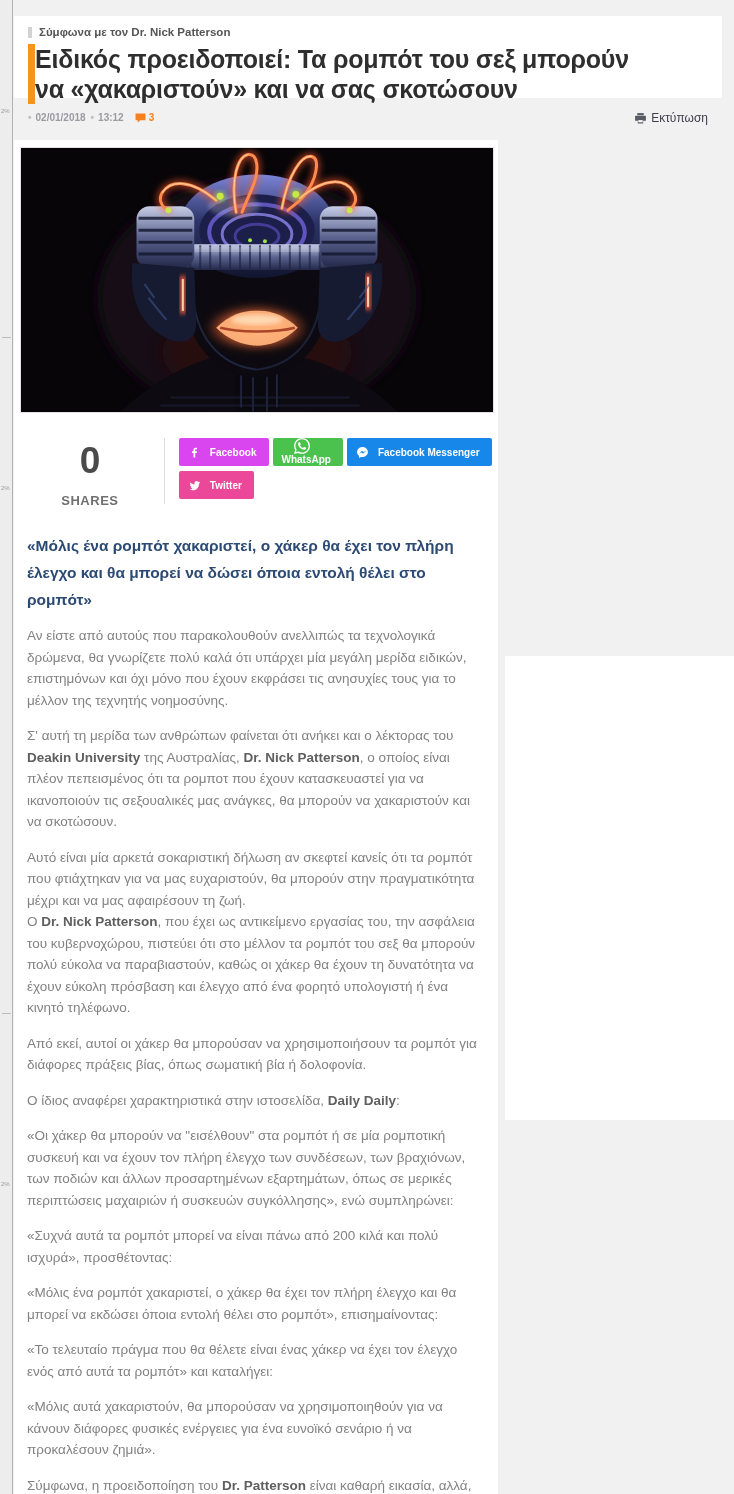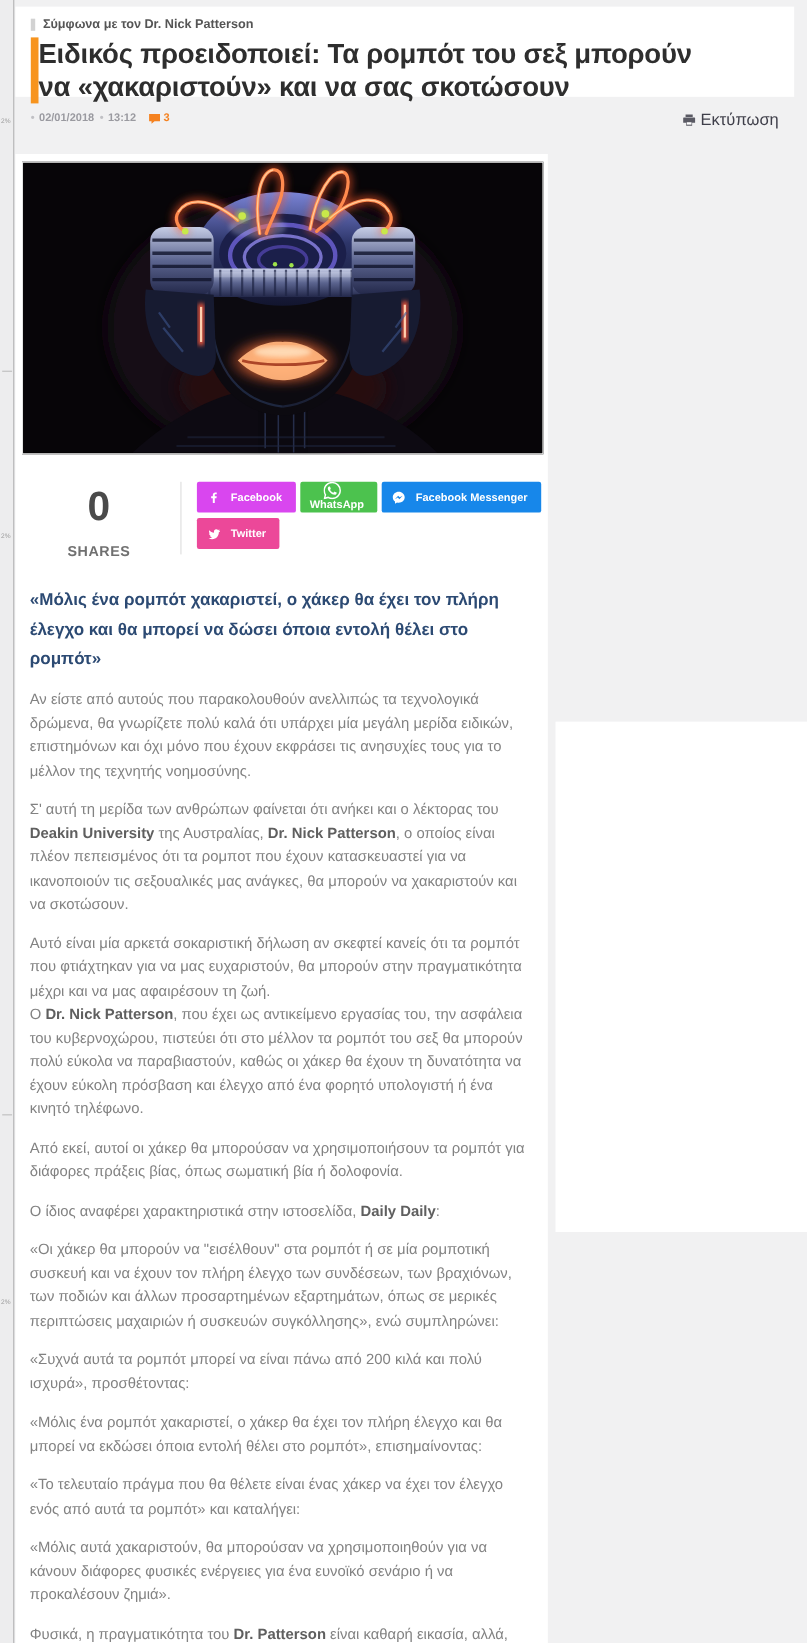--- a/index.html
+++ b/index.html
@@ -8,35 +8,35 @@
 
   
   .gutter{position:absolute;left:0;top:0;width:12px;height:100%;
           background:#ededee;border-right:1px solid #b2b2b4;}
   .gutter-mark{position:absolute;left:1px;font-size:6px;color:#9a9a9a;}
   .gm1{top:108px}.gm2{top:485px}.gm3{top:1181px}
   .gutter-line{position:absolute;left:2px;width:9px;height:1px;background:#bdbdbd;}
   .gl1{top:337px}.gl2{top:1013px}
 
   
-  .header-card{position:absolute;left:14px;top:6px;width:708px;height:82px;
+  .header-card{position:absolute;left:14px;top:16px;width:708px;height:82px;
                background:#fff;box-sizing:border-box;padding:10px 12px 0 14px;}
   .kicker-row{display:flex;align-items:center;font-size:11.5px;font-weight:bold;color:#555;}
   .kicker-bar{width:4px;height:11px;background:#d2d2d2;margin-right:7px;}
   .title{margin:6px 0 0;border-left:7px solid #f7941e;
          font-size:25px;line-height:30px;color:#2e2e2e;font-weight:bold;letter-spacing:-0.2px;}
   .title span{display:block;}
   .meta-row{margin-top:8px;display:flex;align-items:center;font-size:10px;
             font-weight:bold;color:#9a9aa0;position:relative;}
   .meta-dot{color:#c0c0c4;margin-right:4px;}
   .meta-dot2{margin-left:5px;}
   .comment-group{display:flex;align-items:center;margin-left:11px;color:#f58220;}
   .comment-group svg{width:11px;height:10px;margin-right:3px;fill:#f58220;}
   .print{position:absolute;right:2px;top:-1px;display:flex;align-items:center;
-         font-size:15px;font-weight:normal;color:#3f3f4a;cursor:pointer;}
+         font-size:12px;font-weight:normal;color:#3f3f4a;cursor:pointer;}
   .print svg{width:13px;height:13px;margin-right:4px;fill:#5a5a64;}
 
   
   .article-card{position:absolute;left:14px;top:140px;width:484px;height:1354px;
                 background:#fff;overflow:hidden;}
   .hero{margin:7px 0 0 6px;width:472px;height:264px;border:1px solid #e3e3e3;
         background:#000;cursor:pointer;}
   .hero svg{display:block;}
 
   .share-row{display:flex;margin:25px 0 0 10px;}
@@ -259,18 +259,18 @@
         <p><span>Σ' αυτή τη μερίδα των ανθρώπων φαίνεται ότι ανήκει και ο λέκτορας του </span><span class="b">Deakin University</span><span> της Αυστραλίας, </span><span class="b">Dr. Nick Patterson</span><span>, ο οποίος είναι πλέον πεπεισμένος ότι τα ρομποτ που έχουν κατασκευαστεί για να ικανοποιούν τις σεξουαλικές μας ανάγκες, θα μπορούν να χακαριστούν και να σκοτώσουν.</span></p>
         <p><span>Αυτό είναι μία αρκετά σοκαριστική δήλωση αν σκεφτεί κανείς ότι τα ρομπότ που φτιάχτηκαν για να μας ευχαριστούν, θα μπορούν στην πραγματικότητα μέχρι και να μας αφαιρέσουν τη ζωή.
 Ο </span><span class="b">Dr. Nick Patterson</span><span>, που έχει ως αντικείμενο εργασίας του, την ασφάλεια του κυβερνοχώρου, πιστεύει ότι στο μέλλον τα ρομπότ του σεξ θα μπορούν πολύ εύκολα να παραβιαστούν, καθώς οι χάκερ θα έχουν τη δυνατότητα να έχουν εύκολη πρόσβαση και έλεγχο από ένα φορητό υπολογιστή ή ένα κινητό τηλέφωνο.</span></p>
         <p><span>Από εκεί, αυτοί οι χάκερ θα μπορούσαν να χρησιμοποιήσουν τα ρομπότ για διάφορες πράξεις βίας, όπως σωματική βία ή δολοφονία.</span></p>
         <p><span>Ο ίδιος αναφέρει χαρακτηριστικά στην ιστοσελίδα, </span><span class="b">Daily Daily</span><span>:</span></p>
         <p><span>«Οι χάκερ θα μπορούν να "εισέλθουν" στα ρομπότ ή σε μία ρομποτική συσκευή και να έχουν τον πλήρη έλεγχο των συνδέσεων, των βραχιόνων, των ποδιών και άλλων προσαρτημένων εξαρτημάτων, όπως σε μερικές περιπτώσεις μαχαιριών ή συσκευών συγκόλλησης», ενώ συμπληρώνει:</span></p>
         <p><span>«Συχνά αυτά τα ρομπότ μπορεί να είναι πάνω από 200 κιλά και πολύ ισχυρά», προσθέτοντας:</span></p>
         <p><span>«Μόλις ένα ρομπότ χακαριστεί, ο χάκερ θα έχει τον πλήρη έλεγχο και θα μπορεί να εκδώσει όποια εντολή θέλει στο ρομπότ», επισημαίνοντας:</span></p>
         <p><span>«Το τελευταίο πράγμα που θα θέλετε είναι ένας χάκερ να έχει τον έλεγχο ενός από αυτά τα ρομπότ» και καταλήγει:</span></p>
         <p><span>«Μόλις αυτά χακαριστούν, θα μπορούσαν να χρησιμοποιηθούν για να κάνουν διάφορες φυσικές ενέργειες για ένα ευνοϊκό σενάριο ή να προκαλέσουν ζημιά».</span></p>
-        <p><span>Φυσικά, η πραγματικότητα του </span><span class="b">Dr. Patterson</span><span> είναι καθαρή εικασία, αλλά, καθώς η τεχνολογία εξελίσσεται ραγδαία, τα πάντα είναι πιθανά για το μέλλον.</span></p>
+        <p><span>Σύμφωνα, η προειδοποίηση του </span><span class="b">Dr. Patterson</span><span> είναι καθαρή εικασία, αλλά, καθώς η τεχνολογία εξελίσσεται ραγδαία, τα πάντα είναι πιθανά για το μέλλον.</span></p>
       </div>
   </div>
 
   <div class="ad-box"></div>
 </div>
 
 </body></html>

